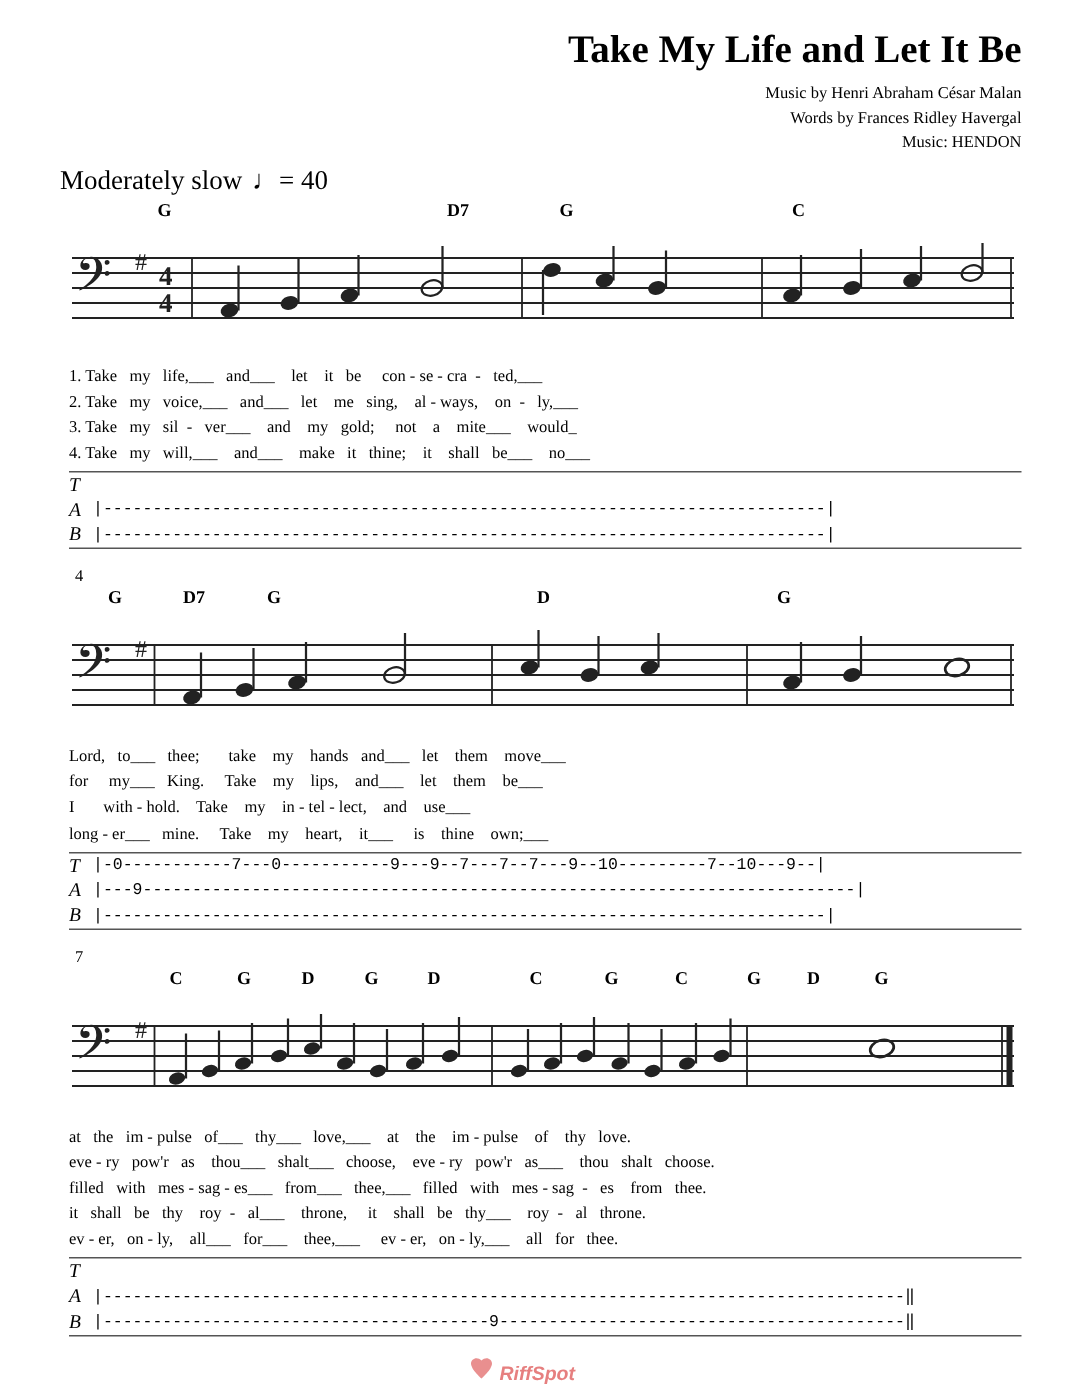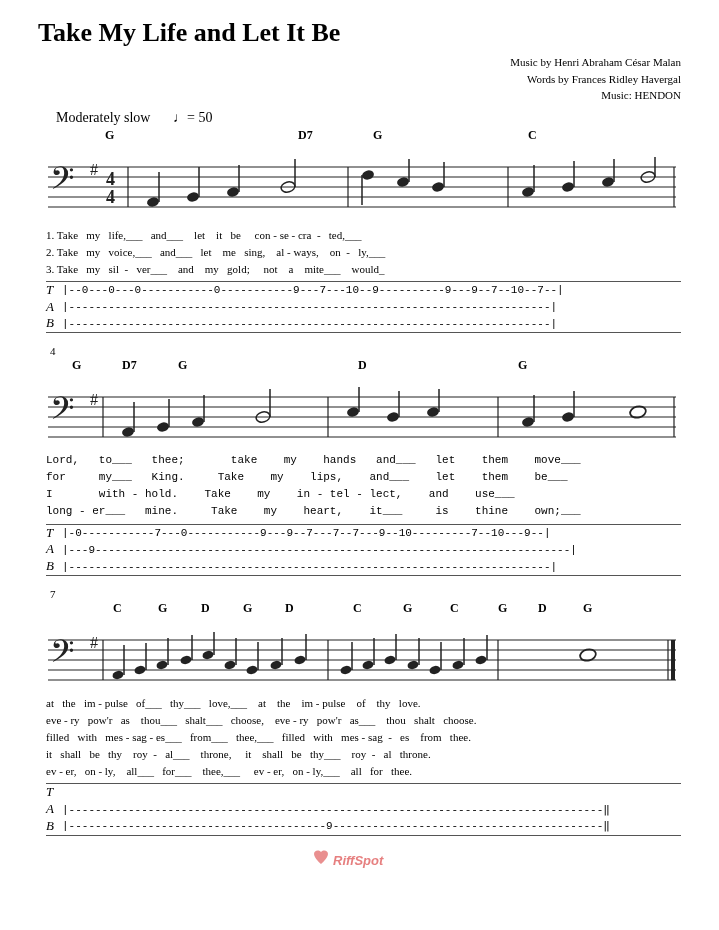--- a/index.html
+++ b/index.html
@@ -14,21 +14,21 @@
 
     .page {
       width: 719px;
       min-height: 930px;
       background: #fff;
       padding: 18px 38px 10px 38px;
       position: relative;
     }
 
     .title {
-      text-align: left;
+      text-align: right;
       font-size: 26px;
       font-weight: bold;
       margin-bottom: 6px;
       font-family: 'Times New Roman', serif;
     }
 
     .credits {
       text-align: right;
       font-size: 11px;
       line-height: 1.5;
@@ -37,22 +37,21 @@
 
     .tempo {
       font-size: 13px;
       font-weight: bold;
       margin-bottom: 2px;
       margin-left: 2px;
     }
 
     .tempo span {
       font-weight: normal;
-      font-size: 14px;
-      margin-left: 16px;
+      font-size: 18px;
     }
 
     
     .staff-section {
       margin-bottom: 10px;
       position: relative;
     }
 
     .chord-row {
       display: flex;
@@ -64,21 +63,21 @@
     }
 
     .chord-label {
       position: absolute;
       font-size: 12px;
       font-weight: bold;
     }
 
     
     .lyrics-block {
-      margin-top: 0;
+      margin-top: 11px;
       font-size: 11px;
       line-height: 1.55;
     }
 
     .lyric-line {
       display: flex;
       flex-wrap: nowrap;
       font-size: 11px;
     }
 
@@ -113,21 +112,21 @@
 
   <div class="credits">
     <div>Music by Henri Abraham César Malan</div>
     <div>Words by Frances Ridley Havergal</div>
     <div>Music: HENDON</div>
   </div>
 
   <div class="staff-section">
     <div class="tempo">
       <span>Moderately slow</span>&nbsp;
-      <span>♩= 50</span>
+      <span>♩= 40</span>
     </div>
 
     <div class="chord-row" style="position:relative; height:18px; margin-left:55px;">
       <span class="chord-label" style="left:12px;">G</span>
       <span class="chord-label" style="left:205px;">D7</span>
       <span class="chord-label" style="left:280px;">G</span>
       <span class="chord-label" style="left:435px;">C</span>
     </div>
 
     <svg class="staff" height="80" viewBox="0 0 643 80">
@@ -181,26 +180,26 @@
       <line x1="576" y1="35" x2="576" y2="12" stroke="#222" stroke-width="1.5"></line>
 
       <ellipse cx="610" cy="30" rx="7" ry="5" fill="none" stroke="#222" stroke-width="1.5" transform="rotate(-15,610,30)"></ellipse>
       <line x1="617" y1="30" x2="617" y2="10" stroke="#222" stroke-width="1.5"></line>
     </svg>
 
     <div class="lyrics-block" style="font-size:10.5px; padding-left:8px;">
       <div class="lyric-line">1. Take &nbsp; my &nbsp; life,___ &nbsp; and___ &nbsp;&nbsp; let &nbsp;&nbsp; it &nbsp; be &nbsp;&nbsp;&nbsp; con - se - cra &nbsp;- &nbsp; ted,___</div>
       <div class="lyric-line">2. Take &nbsp; my &nbsp; voice,___ &nbsp; and___ &nbsp; let &nbsp;&nbsp; me &nbsp; sing, &nbsp;&nbsp; al - ways, &nbsp;&nbsp; on &nbsp;- &nbsp; ly,___</div>
       <div class="lyric-line">3. Take &nbsp; my &nbsp; sil &nbsp;- &nbsp; ver___ &nbsp;&nbsp; and &nbsp;&nbsp; my &nbsp; gold; &nbsp;&nbsp;&nbsp; not &nbsp;&nbsp; a &nbsp;&nbsp; mite___ &nbsp;&nbsp; would_</div>
+      <div class="lyric-line">4. Take &nbsp; my &nbsp; will,___ &nbsp;&nbsp; and___ &nbsp;&nbsp; make &nbsp; it &nbsp; thine; &nbsp;&nbsp; it &nbsp;&nbsp; shall &nbsp; be___ &nbsp;&nbsp; no___</div>
     </div>
 
     <div class="tab-section" style="margin-top:3px; padding-left:8px; font-family:'Courier New',monospace; font-size:11px; border-left:none;">
       <div style="display:flex; align-items:center; border-top:1px solid #555;">
         <span style="font-family:'Times New Roman',serif; font-style:italic; font-size:13px; width:16px;">T</span>
-        <span style="flex:1;">|--0---0---0-----------0-----------9---7---10--9----------9---9--7--10--7--|</span>
       </div>
       <div style="display:flex; align-items:center;">
         <span style="font-family:'Times New Roman',serif; font-style:italic; font-size:13px; width:16px;">A</span>
         <span style="flex:1;">|-------------------------------------------------------------------------|</span>
       </div>
       <div style="display:flex; align-items:center; border-bottom:1px solid #555;">
         <span style="font-family:'Times New Roman',serif; font-style:italic; font-size:13px; width:16px;">B</span>
         <span style="flex:1;">|-------------------------------------------------------------------------|</span>
       </div>
     </div>
@@ -259,21 +258,21 @@
 
       <ellipse cx="490" cy="45" rx="6" ry="4.5" fill="#222" transform="rotate(-15,490,45)"></ellipse>
       <line x1="496" y1="45" x2="496" y2="18" stroke="#222" stroke-width="1.5"></line>
 
       <ellipse cx="530" cy="40" rx="6" ry="4.5" fill="#222" transform="rotate(-15,530,40)"></ellipse>
       <line x1="536" y1="40" x2="536" y2="14" stroke="#222" stroke-width="1.5"></line>
 
       <ellipse cx="600" cy="35" rx="8" ry="5.5" fill="none" stroke="#222" stroke-width="1.8" transform="rotate(-15,600,35)"></ellipse>
     </svg>
 
-    <div class="lyrics-block" style="font-size:10.5px; padding-left:8px;font-family:Liberation Mono, monospace;">
+    <div class="lyrics-block" style="font-size:10.5px; padding-left:8px;">
       <div class="lyric-line">Lord, &nbsp; to___ &nbsp; thee; &nbsp;&nbsp;&nbsp;&nbsp;&nbsp; take &nbsp;&nbsp; my &nbsp;&nbsp; hands &nbsp; and___ &nbsp; let &nbsp;&nbsp; them &nbsp;&nbsp; move___</div>
       <div class="lyric-line">for &nbsp;&nbsp;&nbsp; my___ &nbsp; King. &nbsp;&nbsp;&nbsp; Take &nbsp;&nbsp; my &nbsp;&nbsp; lips, &nbsp;&nbsp; and___ &nbsp;&nbsp; let &nbsp;&nbsp; them &nbsp;&nbsp; be___</div>
       <div class="lyric-line">I &nbsp;&nbsp;&nbsp;&nbsp;&nbsp; with - hold. &nbsp;&nbsp; Take &nbsp;&nbsp; my &nbsp;&nbsp; in - tel - lect, &nbsp;&nbsp; and &nbsp;&nbsp; use___</div>
       <div class="lyric-line">long - er___ &nbsp; mine. &nbsp;&nbsp;&nbsp; Take &nbsp;&nbsp; my &nbsp;&nbsp; heart, &nbsp;&nbsp; it___ &nbsp;&nbsp;&nbsp; is &nbsp;&nbsp; thine &nbsp;&nbsp; own;___</div>
     </div>
 
     <div class="tab-section" style="margin-top:3px; padding-left:8px; font-family:'Courier New',monospace; font-size:11px;">
       <div style="display:flex; align-items:center; border-top:1px solid #555;">
         <span style="font-family:'Times New Roman',serif; font-style:italic; font-size:13px; width:16px;">T</span>
         <span style="flex:1;">|-0-----------7---0-----------9---9--7---7--7---9--10---------7--10---9--|</span>

